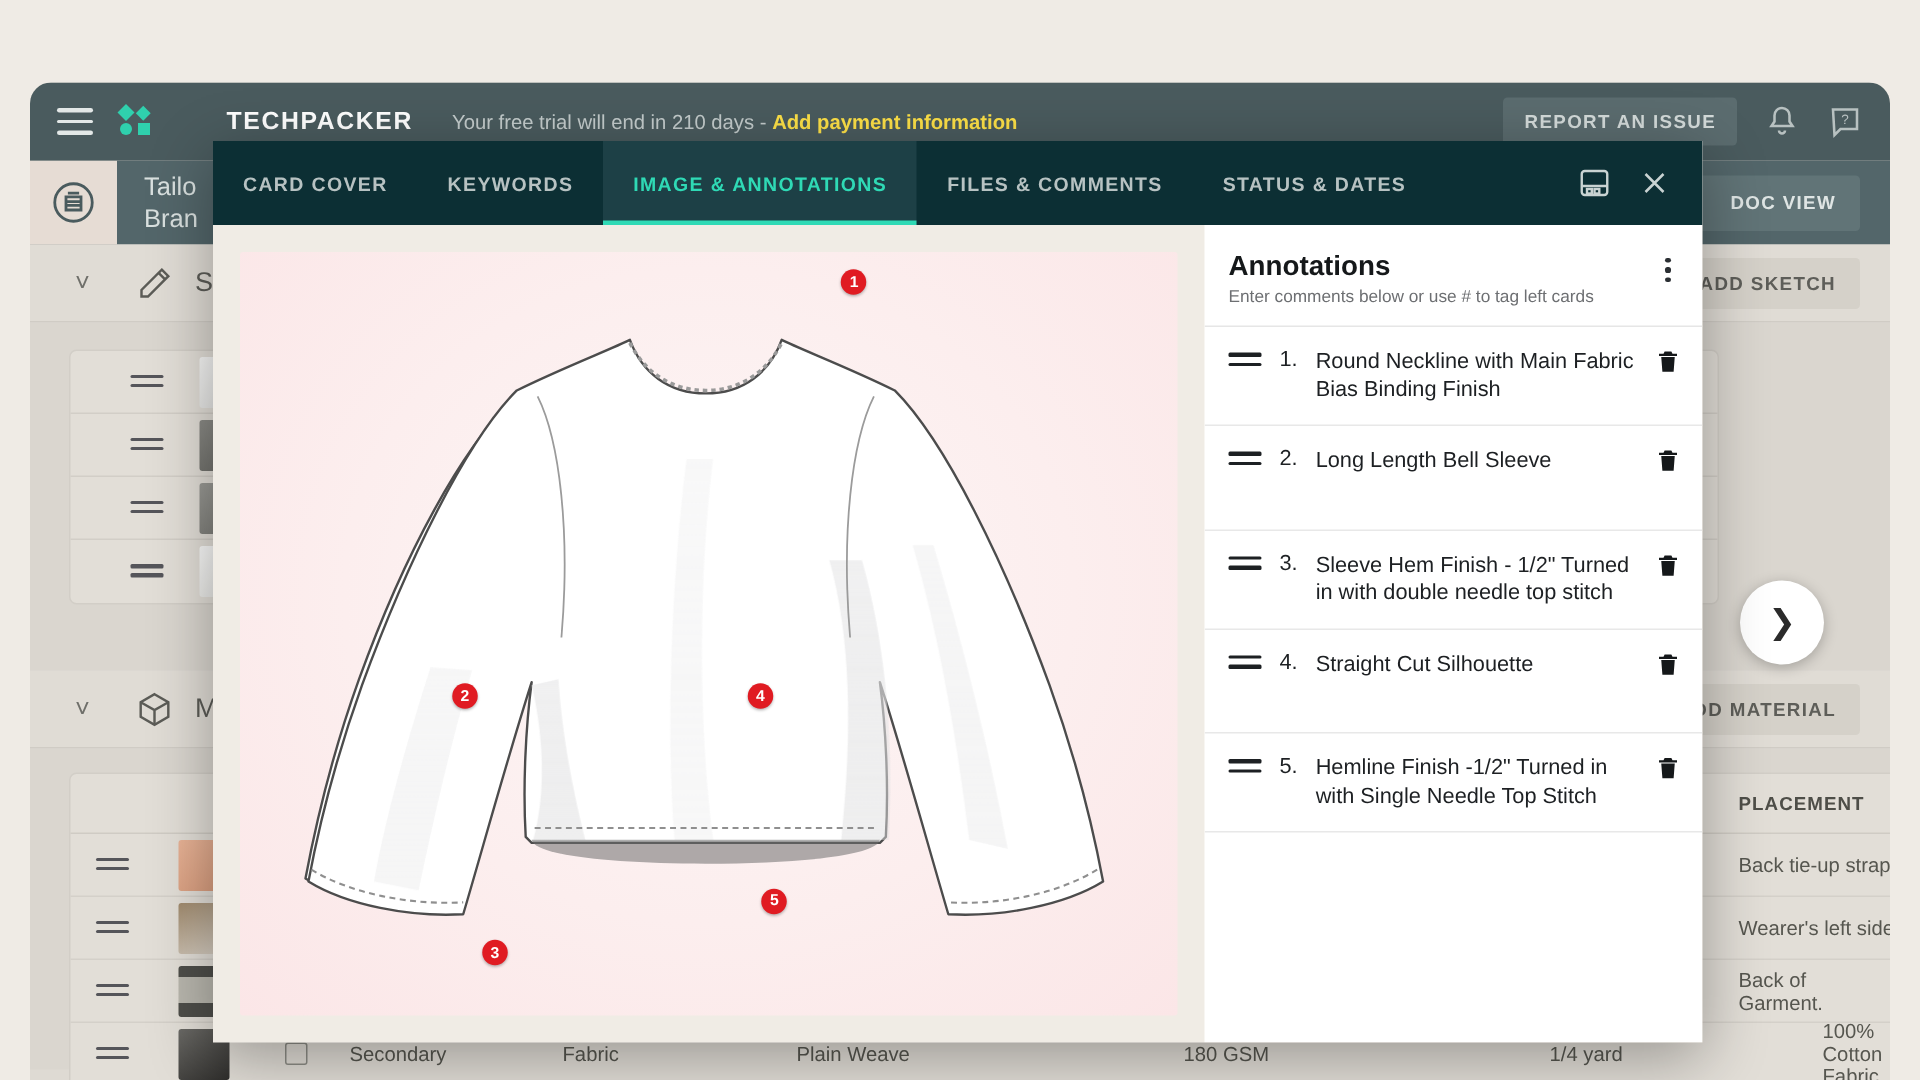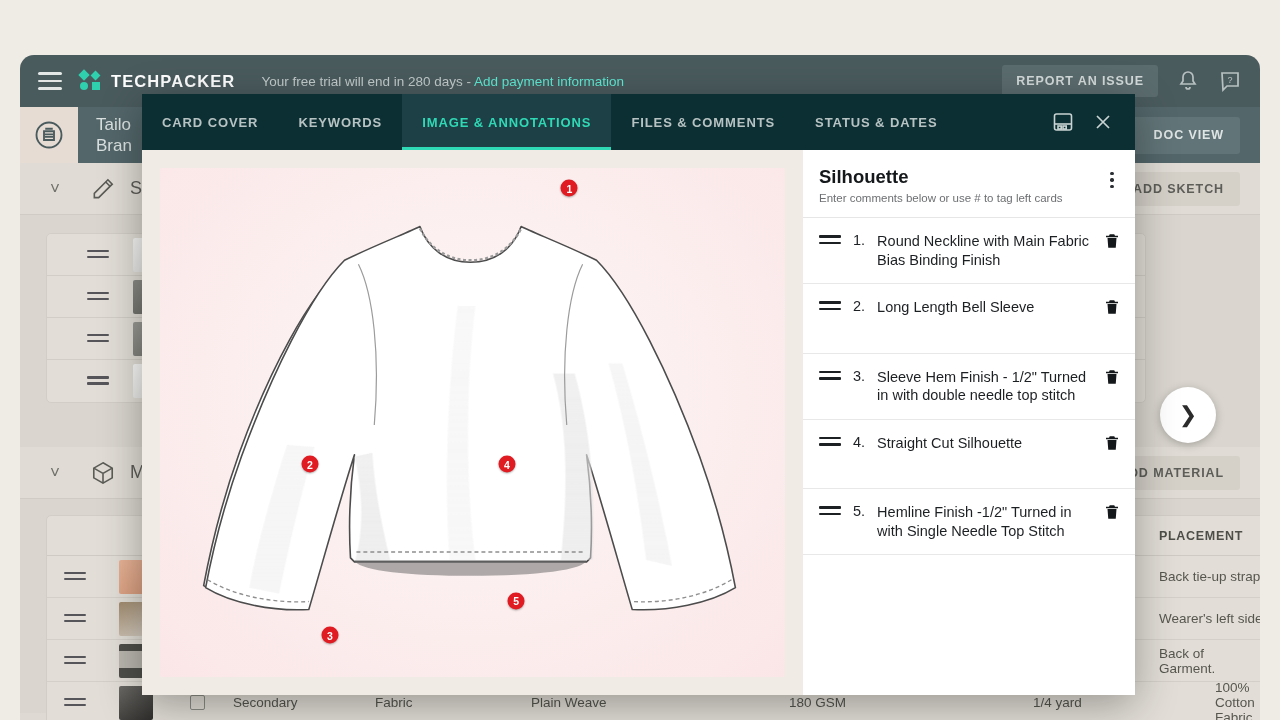--- a/index.html
+++ b/index.html
@@ -35,24 +35,24 @@
   .hamburger i:nth-child(2) { top: 7.5px; }
   .hamburger i:nth-child(3) { top: 15px; }
 
   #brand-mark { width: 22px; height: 20px; position: relative; margin-right: 9px; }
   #brand-mark span { position: absolute; background: #2fd0ad; }
   #brand-mark .d1 { width: 8px; height: 8px; left: 0; top: 0; transform: rotate(45deg); }
   #brand-mark .d2 { width: 7px; height: 7px; left: 12px; top: 1px; transform: rotate(45deg); }
   #brand-mark .d3 { width: 8px; height: 8px; left: 0; top: 11px; border-radius: 50%; }
   #brand-mark .d4 { width: 8px; height: 8px; left: 12px; top: 11px; }
 
-  #brand-name { font-size: 16.5px; font-weight: bold; letter-spacing: 1.1px; color: #ffffff; }
+  #brand-name { font-size: 16.5px; font-weight: bold; letter-spacing: 1.1px; color: #ffffff; margin-left: 40px; }
 
   #trial-banner { margin-left: 26px; font-size: 13.5px; color: #c3cbcb; white-space: nowrap; }
-  #trial-link { color: #5eead4; font-weight: normal; }
+  #trial-link { color: #fde047; font-weight: bold; }
 
   #topbar-right { margin-left: auto; display: flex; align-items: center; gap: 18px; }
   #report-issue-btn {
     background: #5b6c6f; color: #d4dbda;
     font-size: 12.5px; font-weight: bold; letter-spacing: 0.9px;
     padding: 9px 14px; border: none; border-radius: 3px; cursor: pointer;
     font-family: "Liberation Sans", sans-serif;
   }
   .topicon { width: 24px; height: 24px; opacity: .8; cursor: pointer; }
 
@@ -226,21 +226,21 @@
         <i></i>
       </div>
     <div id="brand-mark">
       <span class="d1"></span>
         <span class="d2"></span>
         <span class="d3"></span>
         <span class="d4"></span>
     </div>
     <div id="brand-name">TECHPACKER</div>
     <div id="trial-banner">
-      <span>Your free trial will end in 280 days - </span><span id="trial-link">Add payment information</span>
+      <span>Your free trial will end in 210 days - </span><span id="trial-link">Add payment information</span>
     </div>
     <div id="topbar-right">
       <button id="report-issue-btn">REPORT AN ISSUE</button>
       <svg class="topicon" viewBox="0 0 24 24" fill="none" stroke="#d4dbda" stroke-width="1.7">
           <path d="M12 3a5 5 0 0 0-5 5v4l-2 3h14l-2-3V8a5 5 0 0 0-5-5z"></path>
           <path d="M10 18a2 2 0 0 0 4 0"></path>
         </svg>
       <svg class="topicon" viewBox="0 0 24 24" fill="none" stroke="#d4dbda" stroke-width="1.7">
           <path d="M4 4h16v13H9l-4 4z"></path>
           <text x="12" y="13.5" font-size="9" fill="#d4dbda" stroke="none" text-anchor="middle" font-family="Liberation Sans">?</text>
@@ -499,21 +499,21 @@
           <div class="marker" style="left:24%;top:58.2%;">2</div>
           <div class="marker" style="left:27.2%;top:91.8%;">3</div>
           <div class="marker" style="left:55.5%;top:58.2%;">4</div>
           <div class="marker" style="left:57%;top:85%;">5</div>
         </div>
       </div>
 
       <div id="annot-panel">
         <div id="annot-head">
           <div>
-            <div id="annot-title">Silhouette</div>
+            <div id="annot-title">Annotations</div>
             <div id="annot-sub">Enter comments below or use # to tag left cards</div>
           </div>
           <div id="annot-menu">
               <i></i>
               <i></i>
               <i></i>
             </div>
         </div>
 
         <div id="annot-list">

